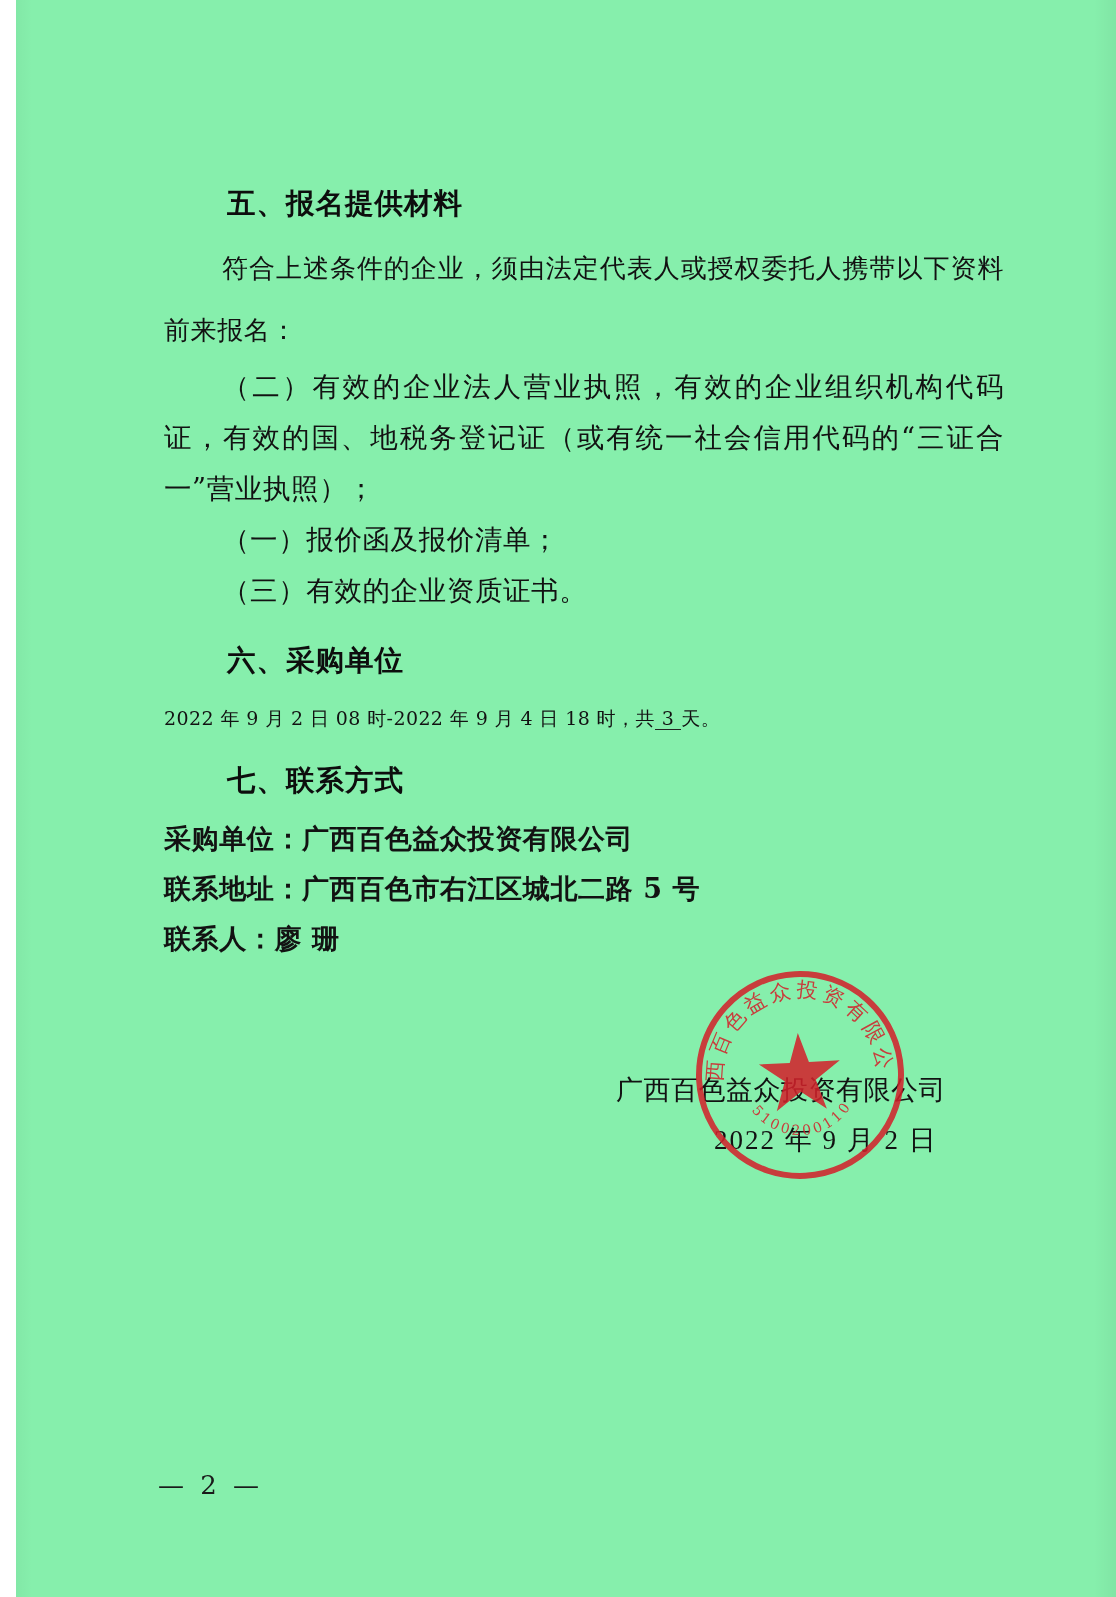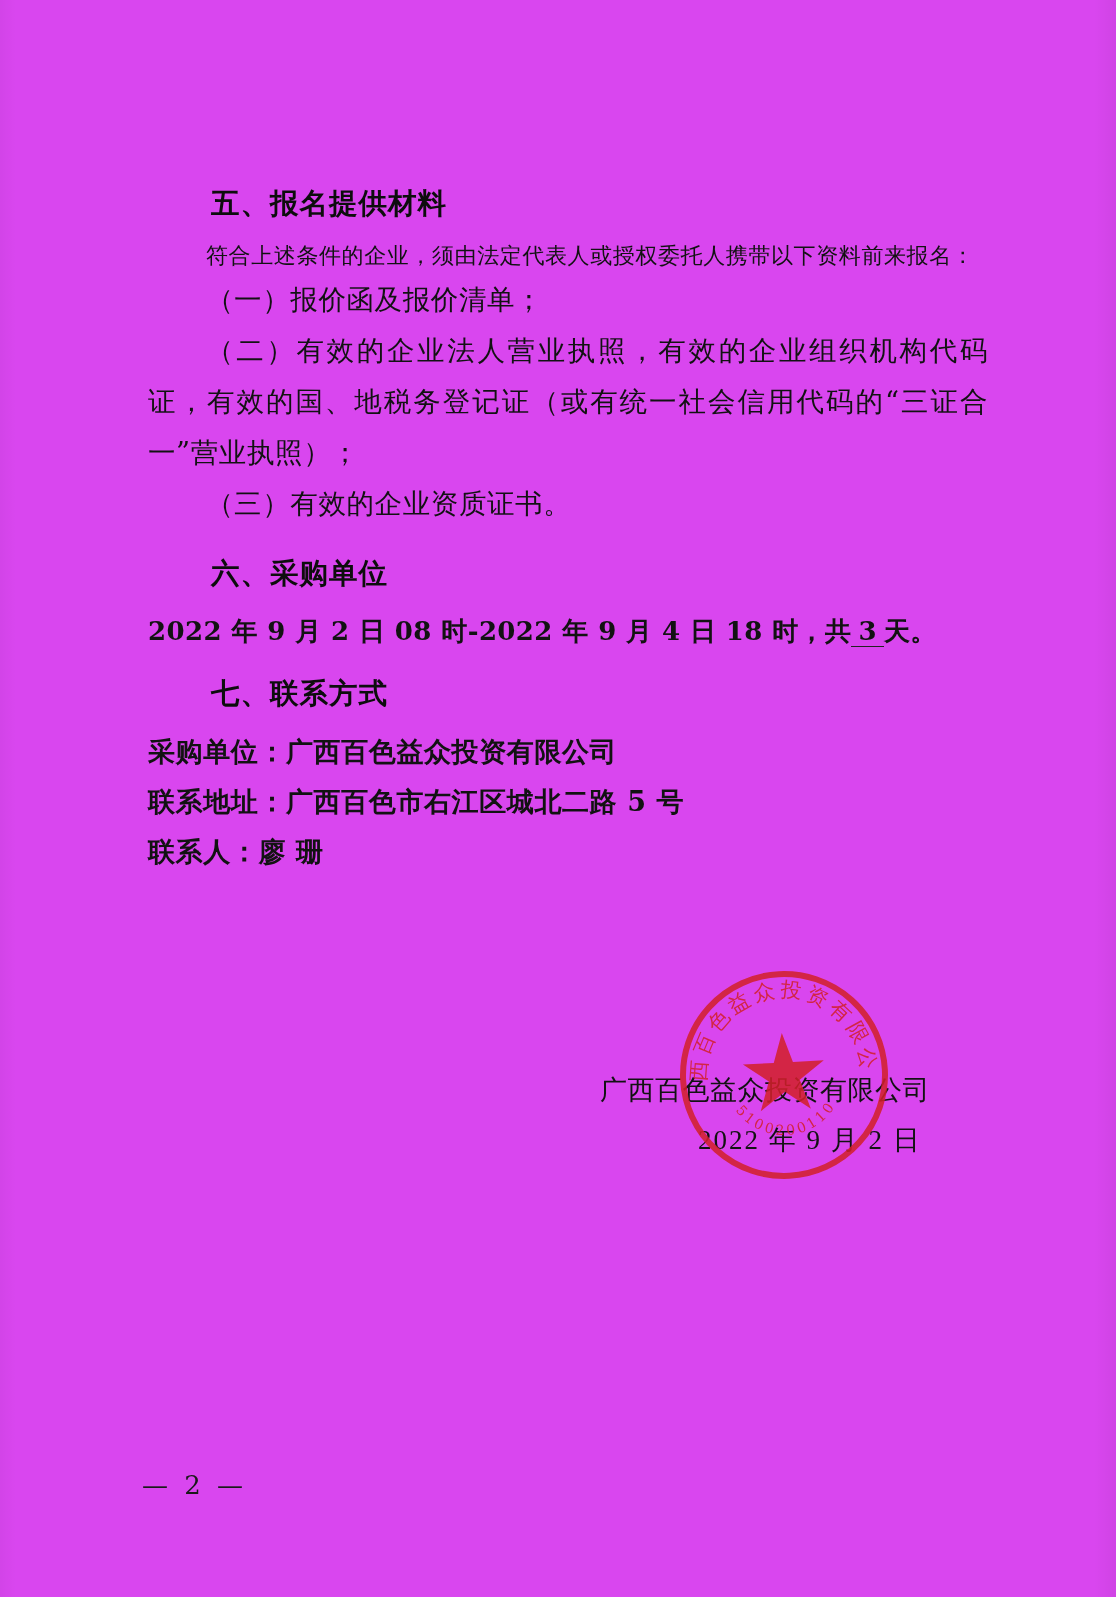--- a/index.html
+++ b/index.html
@@ -11,21 +11,22 @@
     width: 1116px;
     height: 1597px;
     position: relative;
     font-family: "DejaVu Serif", "Liberation Serif", serif;
     color: #111111;
     overflow: hidden;
   }
   .page {
     position: absolute;
     inset: 0;
-    background: #d946ef;
+    background: #86efac;
+    margin-left: 16px;
   }
   
   .scan-edge-right {
     position: absolute;
     top: 0; right: 0;
     width: 22px; height: 100%;
     background: linear-gradient(to right, rgba(0,0,0,0) 0%, rgba(0,0,0,0.045) 100%);
     pointer-events: none;
   }
   .scan-edge-left {
@@ -47,22 +48,22 @@
     font-size: 28.5px;
     letter-spacing: 1px;
     margin: 0 0 14px 0;
     padding-left: 63px;
     color: #0d0d0d;
   }
   .heading.h-two   { margin-top: 26px; }
   .heading.h-three { margin-top: 20px; }
 
   .para {
-    font-size: 22px;
-    line-height: 37px;
+    font-size: 26px;
+    line-height: 62px;
     letter-spacing: 0.6px;
     margin: 0;
     text-align: justify;
     text-justify: inter-ideograph;
     color: #121212;
   }
   .para.indent {
     text-indent: 58px;
   }
   .item {
@@ -73,27 +74,26 @@
     padding-left: 58px;
     text-align: justify;
     text-justify: inter-ideograph;
     color: #121212;
   }
   .item.hang {
     padding-left: 0;
     text-indent: 58px;
   }
   .timeline {
-    font-size: 26px;
+    font-size: 19px;
     line-height: 48px;
     letter-spacing: 0.4px;
     margin: 4px 0 0 0;
     padding-left: 0;
     color: #121212;
-    font-weight: bold;
   }
   .blank-num {
     border-bottom: 1.6px solid #222;
     padding: 0 7px;
   }
   .contact-block {
     margin-top: 6px;
   }
   .contact-line {
     font-size: 27px;
@@ -145,22 +145,22 @@
 
 <div class="page">
   <div class="scan-edge-left"></div>
   <div class="scan-edge-right"></div>
 
   <div class="content">
 
     <h2 class="heading h-one">五、报名提供材料</h2>
 
     <p class="para indent">符合上述条件的企业，须由法定代表人或授权委托人携带以下资料前来报名：</p>
+    <p class="item hang">（二）有效的企业法人营业执照，有效的企业组织机构代码证，有效的国、地税务登记证（或有统一社会信用代码的“三证合一”营业执照）；</p>
     <p class="item hang">（一）报价函及报价清单；</p>
-    <p class="item hang">（二）有效的企业法人营业执照，有效的企业组织机构代码证，有效的国、地税务登记证（或有统一社会信用代码的“三证合一”营业执照）；</p>
     <p class="item hang">（三）有效的企业资质证书。</p>
 
     <h2 class="heading h-two">六、采购单位</h2>
     <p class="timeline">
       <span>2022 年 9 月 2 日 08 时-2022 年 9 月 4 日 18 时，共</span><span class="blank-num">3</span><span>天。</span>
     </p>
 
     <h2 class="heading h-three">七、联系方式</h2>
     <div class="contact-block">
       <div class="contact-line">采购单位：广西百色益众投资有限公司</div>

